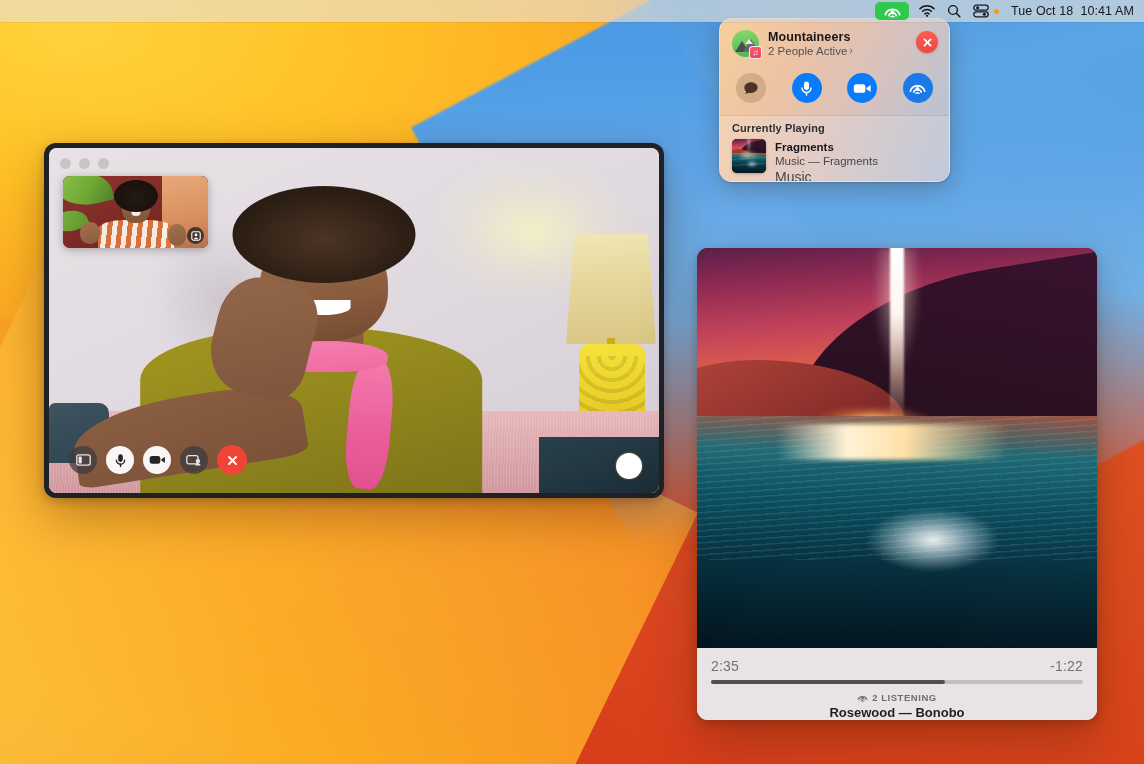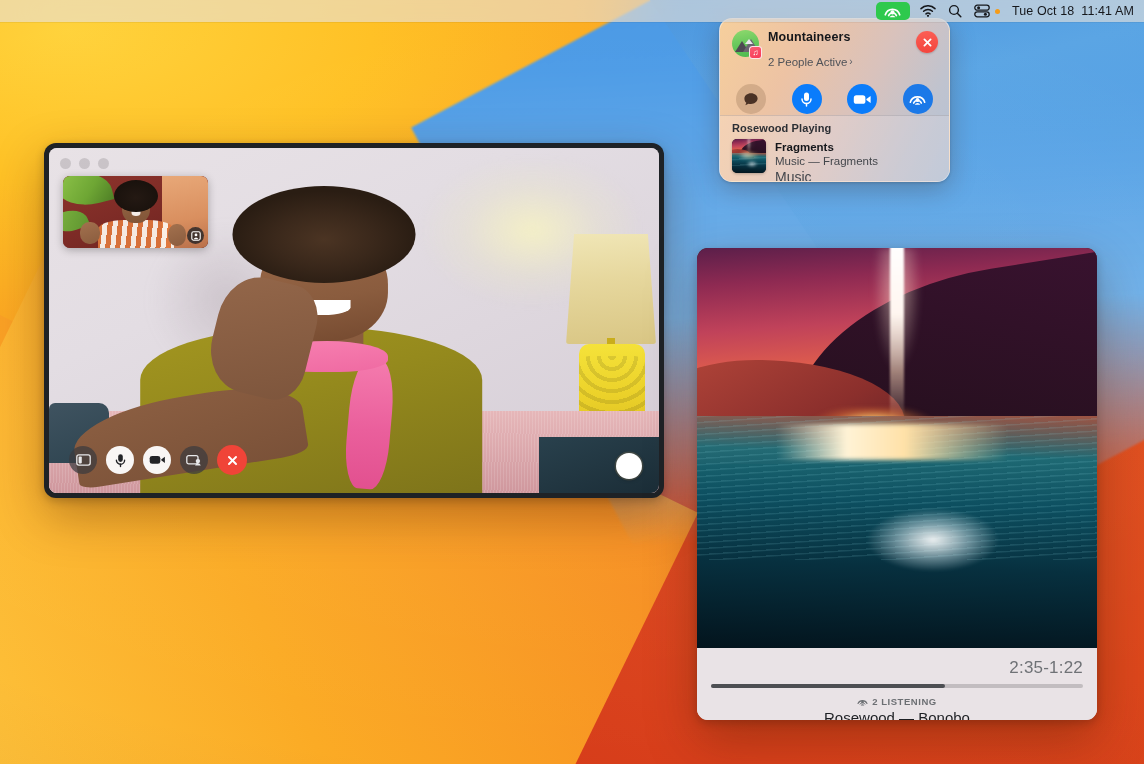--- a/index.html
+++ b/index.html
@@ -131,21 +131,21 @@
   }
   .sp-badge {
     position:absolute; right:-3px; bottom:-2px;
     width:13px; height:13px; border-radius:3.5px;
     background:linear-gradient(160deg,#fc5c74 0%, #f63b57 100%);
     border:1.2px solid rgba(255,255,255,0.85);
     display:flex; align-items:center; justify-content:center;
     color:#fff; font-size:8px; line-height:1;
   }
   .sp-title { font-size:12.5px; font-weight:bold; color:#15171b; letter-spacing:0.1px; }
-  .sp-sub { font-size:11.5px; color:#4f5258; margin-top:12px; display:flex; align-items:flex-start; gap:2px; }
+  .sp-sub { font-size:11.5px; color:#4f5258; margin-top:1px; display:flex; align-items:flex-start; gap:2px; }
   .sp-chev { font-size:10px; color:#5b5f65; }
   .sp-close {
     position:absolute; right:11px; top:12px;
     width:22px; height:22px; border-radius:50%;
     background:linear-gradient(175deg,#fc5f55 0%, #f3443c 100%);
     display:flex; align-items:center; justify-content:center;
     box-shadow:0 1px 2px rgba(0,0,0,0.18);
     border:none; cursor:pointer;
   }
   .sp-actions {
@@ -484,33 +484,33 @@
     position:absolute; left:697px; top:248px;
     width:400px; height:472px;
     border-radius:11px;
     overflow:hidden;
     background:#e7e1e4;
     box-shadow:0 20px 50px rgba(70,25,0,0.34), 0 3px 10px rgba(0,0,0,0.20);
     z-index:20;
   }
   .mu-video { position:absolute; left:0; top:0; width:400px; height:400px; overflow:hidden; background:#0a1018; }
   .mu-bar { position:absolute; left:0; bottom:0; width:400px; height:72px; background:#e9e3e6; padding:10px 14px 0 14px; }
-  .mu-times { display:flex; justify-content:flex-end; font-size:17px; color:#6f7276; letter-spacing:0.2px; }
+  .mu-times { display:flex; justify-content:space-between; font-size:14px; color:#6f7276; letter-spacing:0.2px; }
   .mu-track {
     margin-top:6px; height:4px; border-radius:2px;
     background:#c2bdc0; position:relative; cursor:pointer;
   }
   .mu-fill { position:absolute; left:0; top:0; bottom:0; border-radius:2px; background:#4d4f53; }
   .mu-listening {
     margin-top:8px; display:flex; align-items:center; justify-content:center; gap:4px;
     font-size:9.5px; font-weight:bold; color:#6c6f73; letter-spacing:0.55px;
   }
   .mu-nowtitle {
     margin-top:2px; text-align:center;
-    font-size:15px; font-weight:normal; color:#1d1f23;
+    font-size:13px; font-weight:bold; color:#1d1f23;
   }
 
   svg { display:block; }
 </style>
 </head>
 <body>
 
 <div id="desktop">
   <div class="wp-base"></div>
   <div class="wp-band-a"></div>
@@ -554,21 +554,21 @@
       <rect x="0.8" y="1.2" width="14.4" height="5" rx="2.5" fill="none" stroke="#16181c" stroke-width="1.3"></rect>
       <circle cx="4.6" cy="3.7" r="1.5" fill="#16181c"></circle>
       <rect x="0.8" y="7.8" width="14.4" height="5" rx="2.5" fill="none" stroke="#16181c" stroke-width="1.3"></rect>
       <circle cx="11.4" cy="10.3" r="1.5" fill="#16181c"></circle>
     </svg>
   </div>
   <div class="mb-dot"></div>
 
   <div class="mb-item mb-clock">
     <span>Tue Oct 18</span>
-    <span>11:41 AM</span>
+    <span>10:41 AM</span>
   </div>
 </div>
 
 <div id="shareplay-panel">
 
   <div class="sp-top">
     <div class="sp-head">
       <div class="sp-avatar">
         <div class="sp-avatar-circle">
           <div class="sp-mountain-a"></div>
@@ -620,21 +620,21 @@
           <path d="M1.3 10.3 A7.5 7.5 0 0 1 15.7 10.3" fill="none" stroke="#fff" stroke-width="1.6" stroke-linecap="round"></path>
           <path d="M4.6 11.1 A4.2 4.2 0 0 1 12.4 11.1" fill="none" stroke="#fff" stroke-width="1.5" stroke-linecap="round"></path>
           <circle cx="8.5" cy="7.9" r="2" fill="#fff"></circle>
           <path d="M5.7 12.8 A3.1 3.1 0 0 1 11.3 12.8 Z" fill="#fff"></path>
         </svg>
       </button>
     </div>
   </div>
 
   <div class="sp-bottom">
-    <div class="sp-np-label">Rosewood Playing</div>
+    <div class="sp-np-label">Currently Playing</div>
     <div class="sp-np">
       <div class="sp-art">
         <div class="artwork">
           <div class="aw-sky"></div>
           <div class="aw-darkhill"></div>
           <div class="aw-lefthill"></div>
           <div class="aw-beamglow"></div>
           <div class="aw-beam"></div>
           <div class="aw-sun"></div>
           <div class="aw-water2"></div>

